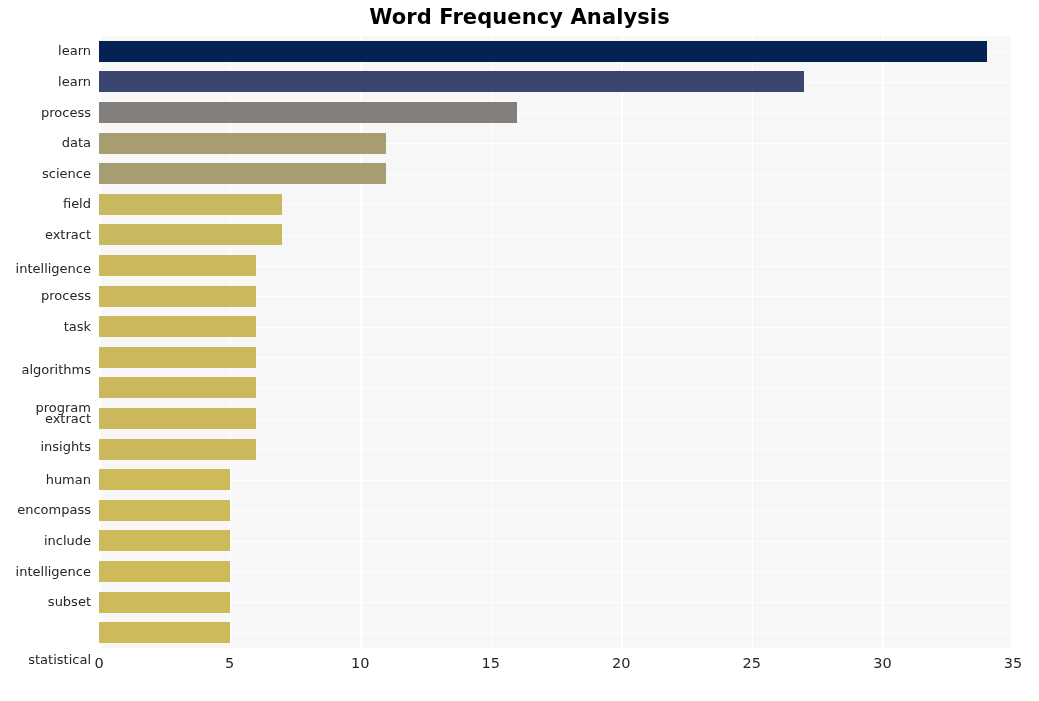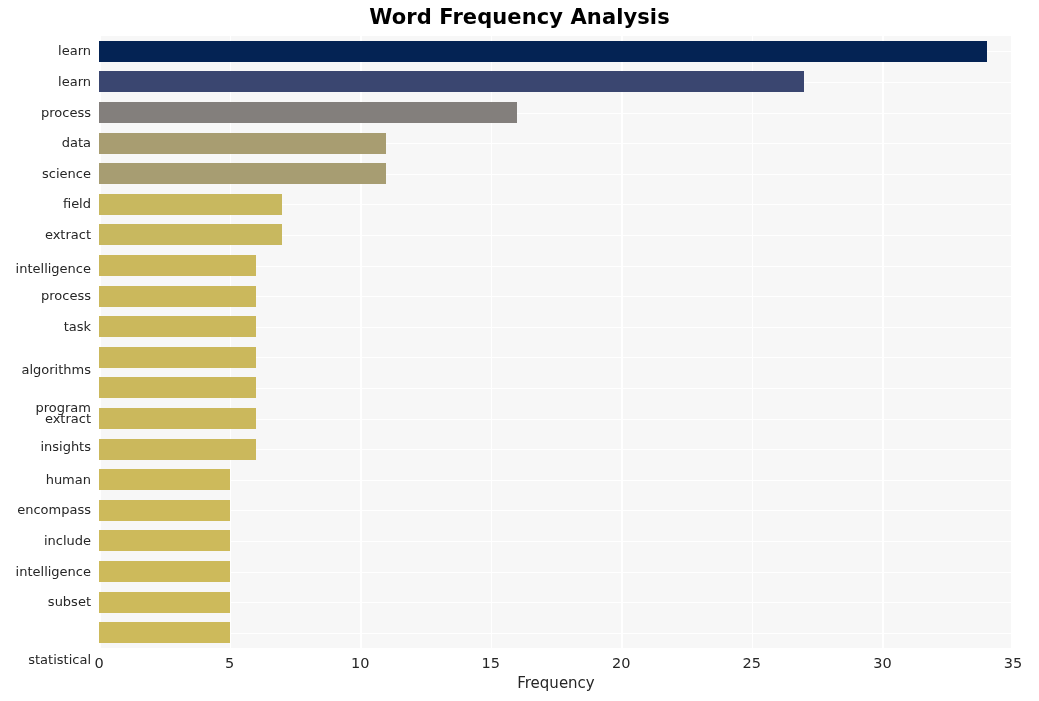--- a/index.html
+++ b/index.html
@@ -193,15 +193,14 @@
       <div class="xtick-label" style="left: 99px;">0</div>
       <div class="xtick-label" style="left: 229.571px;">5</div>
       <div class="xtick-label" style="left: 360.143px;">10</div>
       <div class="xtick-label" style="left: 490.714px;">15</div>
       <div class="xtick-label" style="left: 621.286px;">20</div>
       <div class="xtick-label" style="left: 751.857px;">25</div>
       <div class="xtick-label" style="left: 882.429px;">30</div>
       <div class="xtick-label" style="left: 1013px;">35</div>
     </div>
 
-  <div id="x-axis-title">Frequency</div>
 
 </div>
 
 </body></html>

